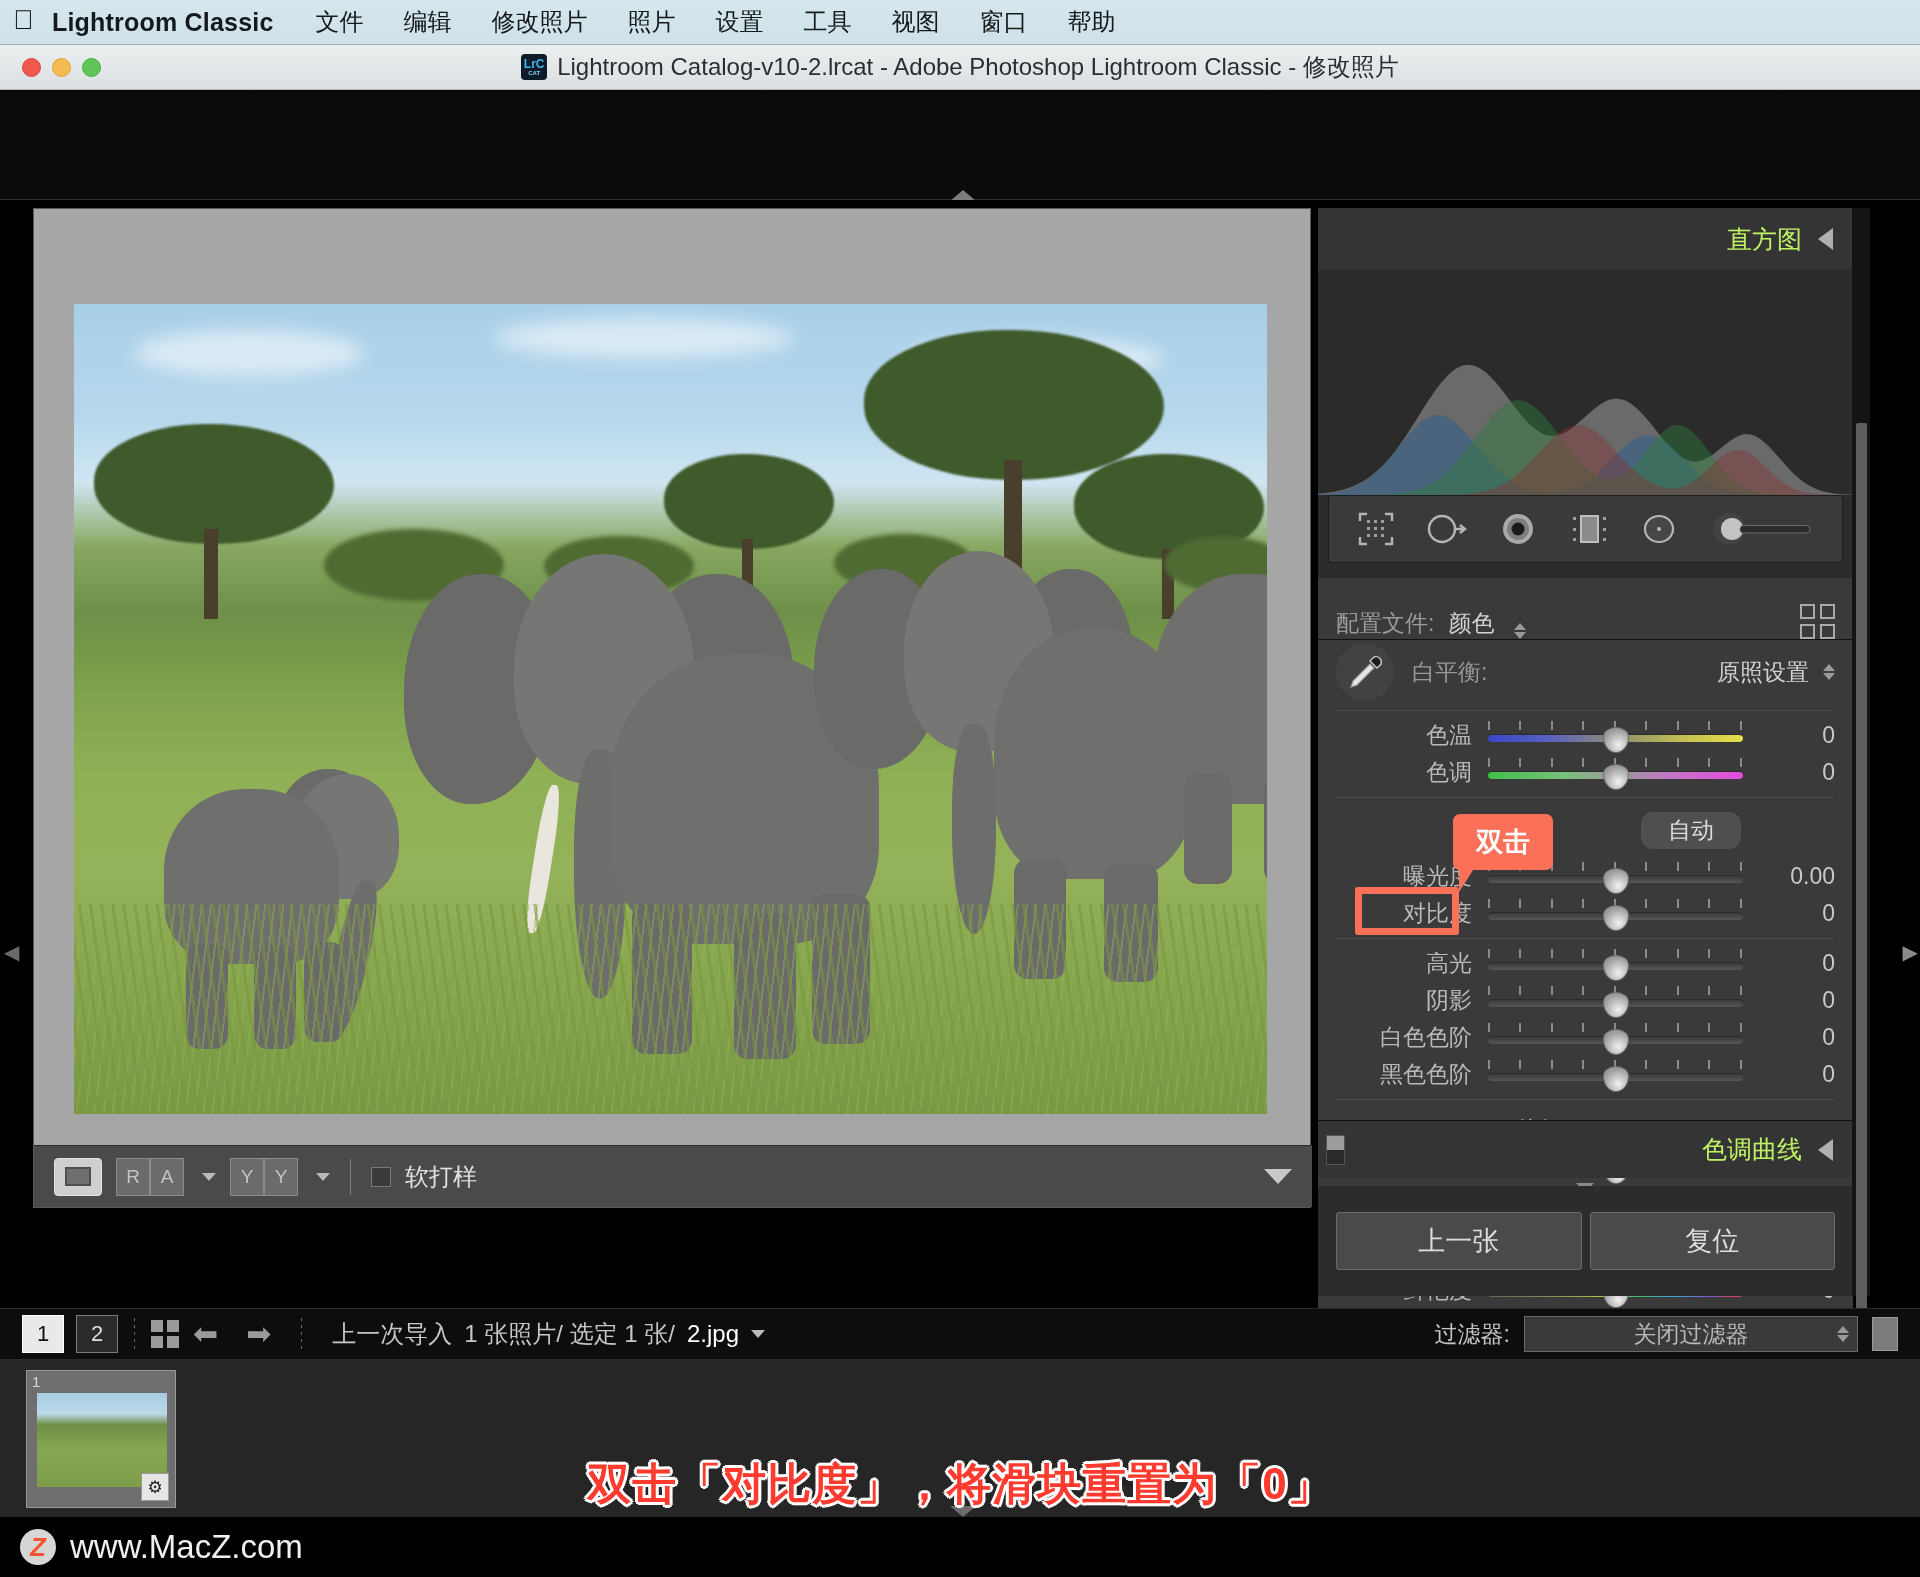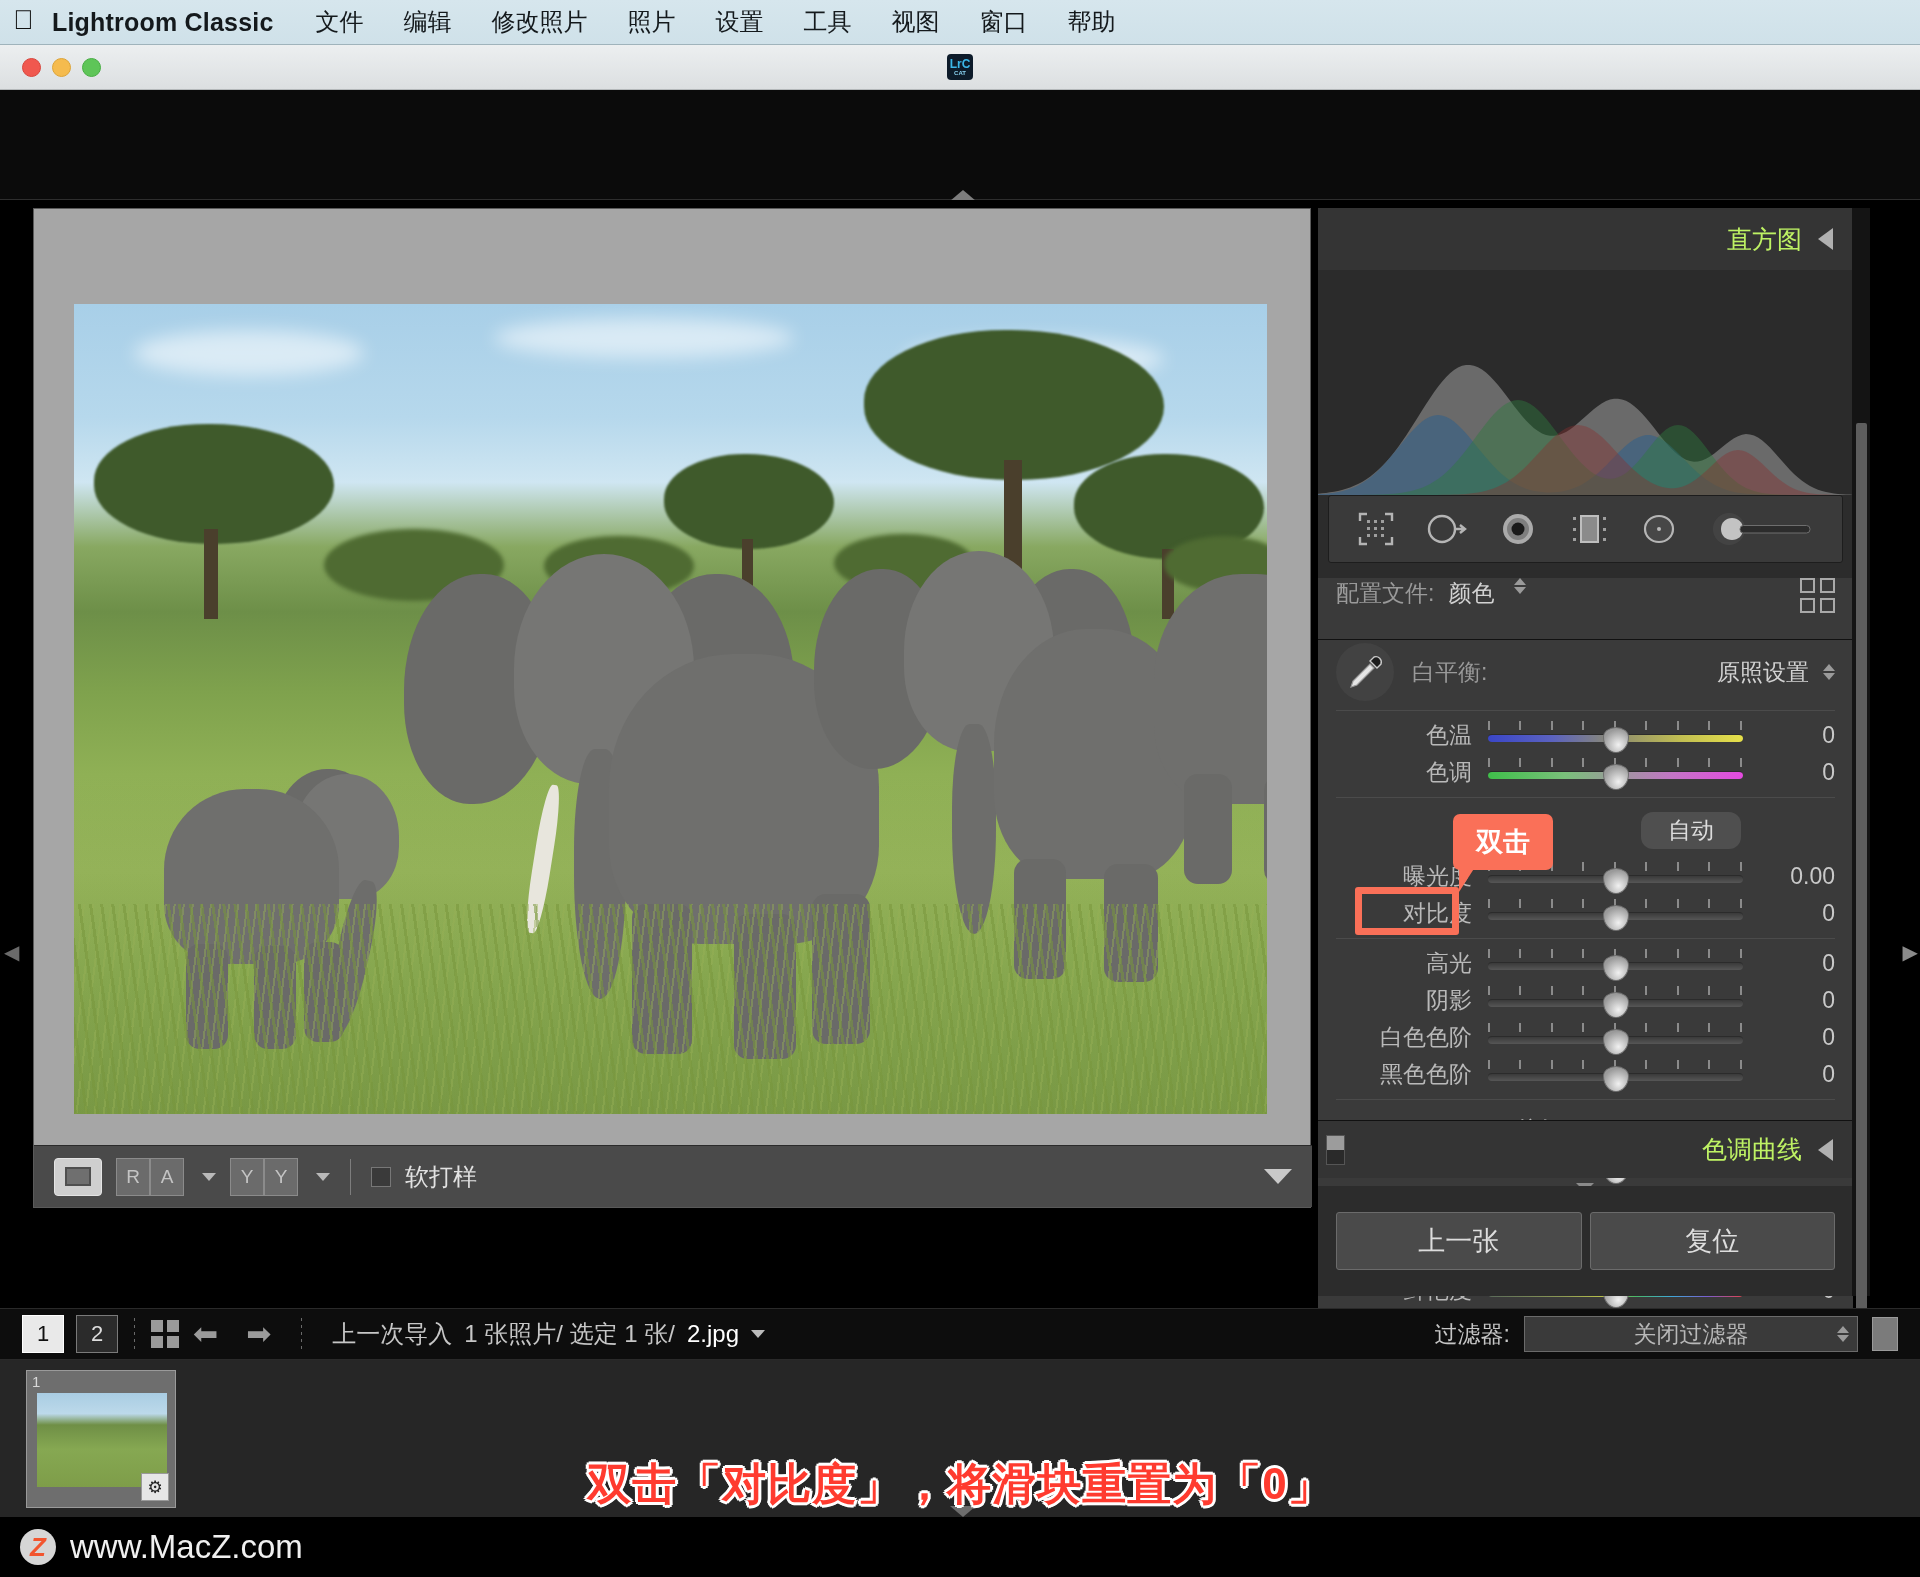--- a/index.html
+++ b/index.html
@@ -166,21 +166,21 @@
     background:#3a3a3a; border:1px solid #1d1d1d; border-radius:3px;
     display:flex; align-items:center; justify-content:space-around; padding: 0 12px;
   }
   .ts-icon { opacity: .82; }
 
   .basic-block {
     position:absolute; left: 0px; top: 370px; width: 535px;
     background:#3a3a3a;
   }
   .profile-row {
-    height: 62px; display:flex; align-items:flex-start; padding: 0 18px 0 18px;
+    height: 62px; display:flex; align-items:flex-end; padding: 0 18px 0 18px;
     border-bottom: 1px solid #111; gap: 14px;
   }
   .lbl-dim { color:#9a9a9a; font-size: 23px; }
   .lbl-bright { color:#d2d2d2; font-size: 23px; }
   .stepper { display:inline-flex; flex-direction:column; gap:2px; margin-left:6px; }
   .stepper i { width:0;height:0;border-left:6px solid transparent;border-right:6px solid transparent; }
   .stepper i.up { border-bottom: 7px solid #9a9a9a; }
   .stepper i.dn { border-top: 7px solid #9a9a9a; }
   .grid-icon { margin-left:auto; display:grid; grid-template-columns: 15px 15px; gap: 5px; }
   .grid-icon span { width:15px;height:15px;border:2px solid #a9a9a9; }
@@ -347,20 +347,21 @@
     <div class="traffic">
       <div class="dot red"></div>
       <div class="dot yellow"></div>
       <div class="dot green"></div>
     </div>
     <div class="title-center">
       <div class="lrc-mini">
         <span>LrC</span>
         <span class="sub">CAT</span>
       </div>
+      <span>Lightroom Catalog-v10-2.lrcat - Adobe Photoshop Lightroom Classic - 修改照片</span>
     </div>
   </div>
 
   <div class="lr-top">
     <div class="topline-arrow"></div>
     <div class="identity">
       <div class="lrc-badge">LrC</div>
       <div class="identity-texts">
         <div class="identity-name">Adobe Lightroom Classic</div>
         <div class="identity-redact"></div>

